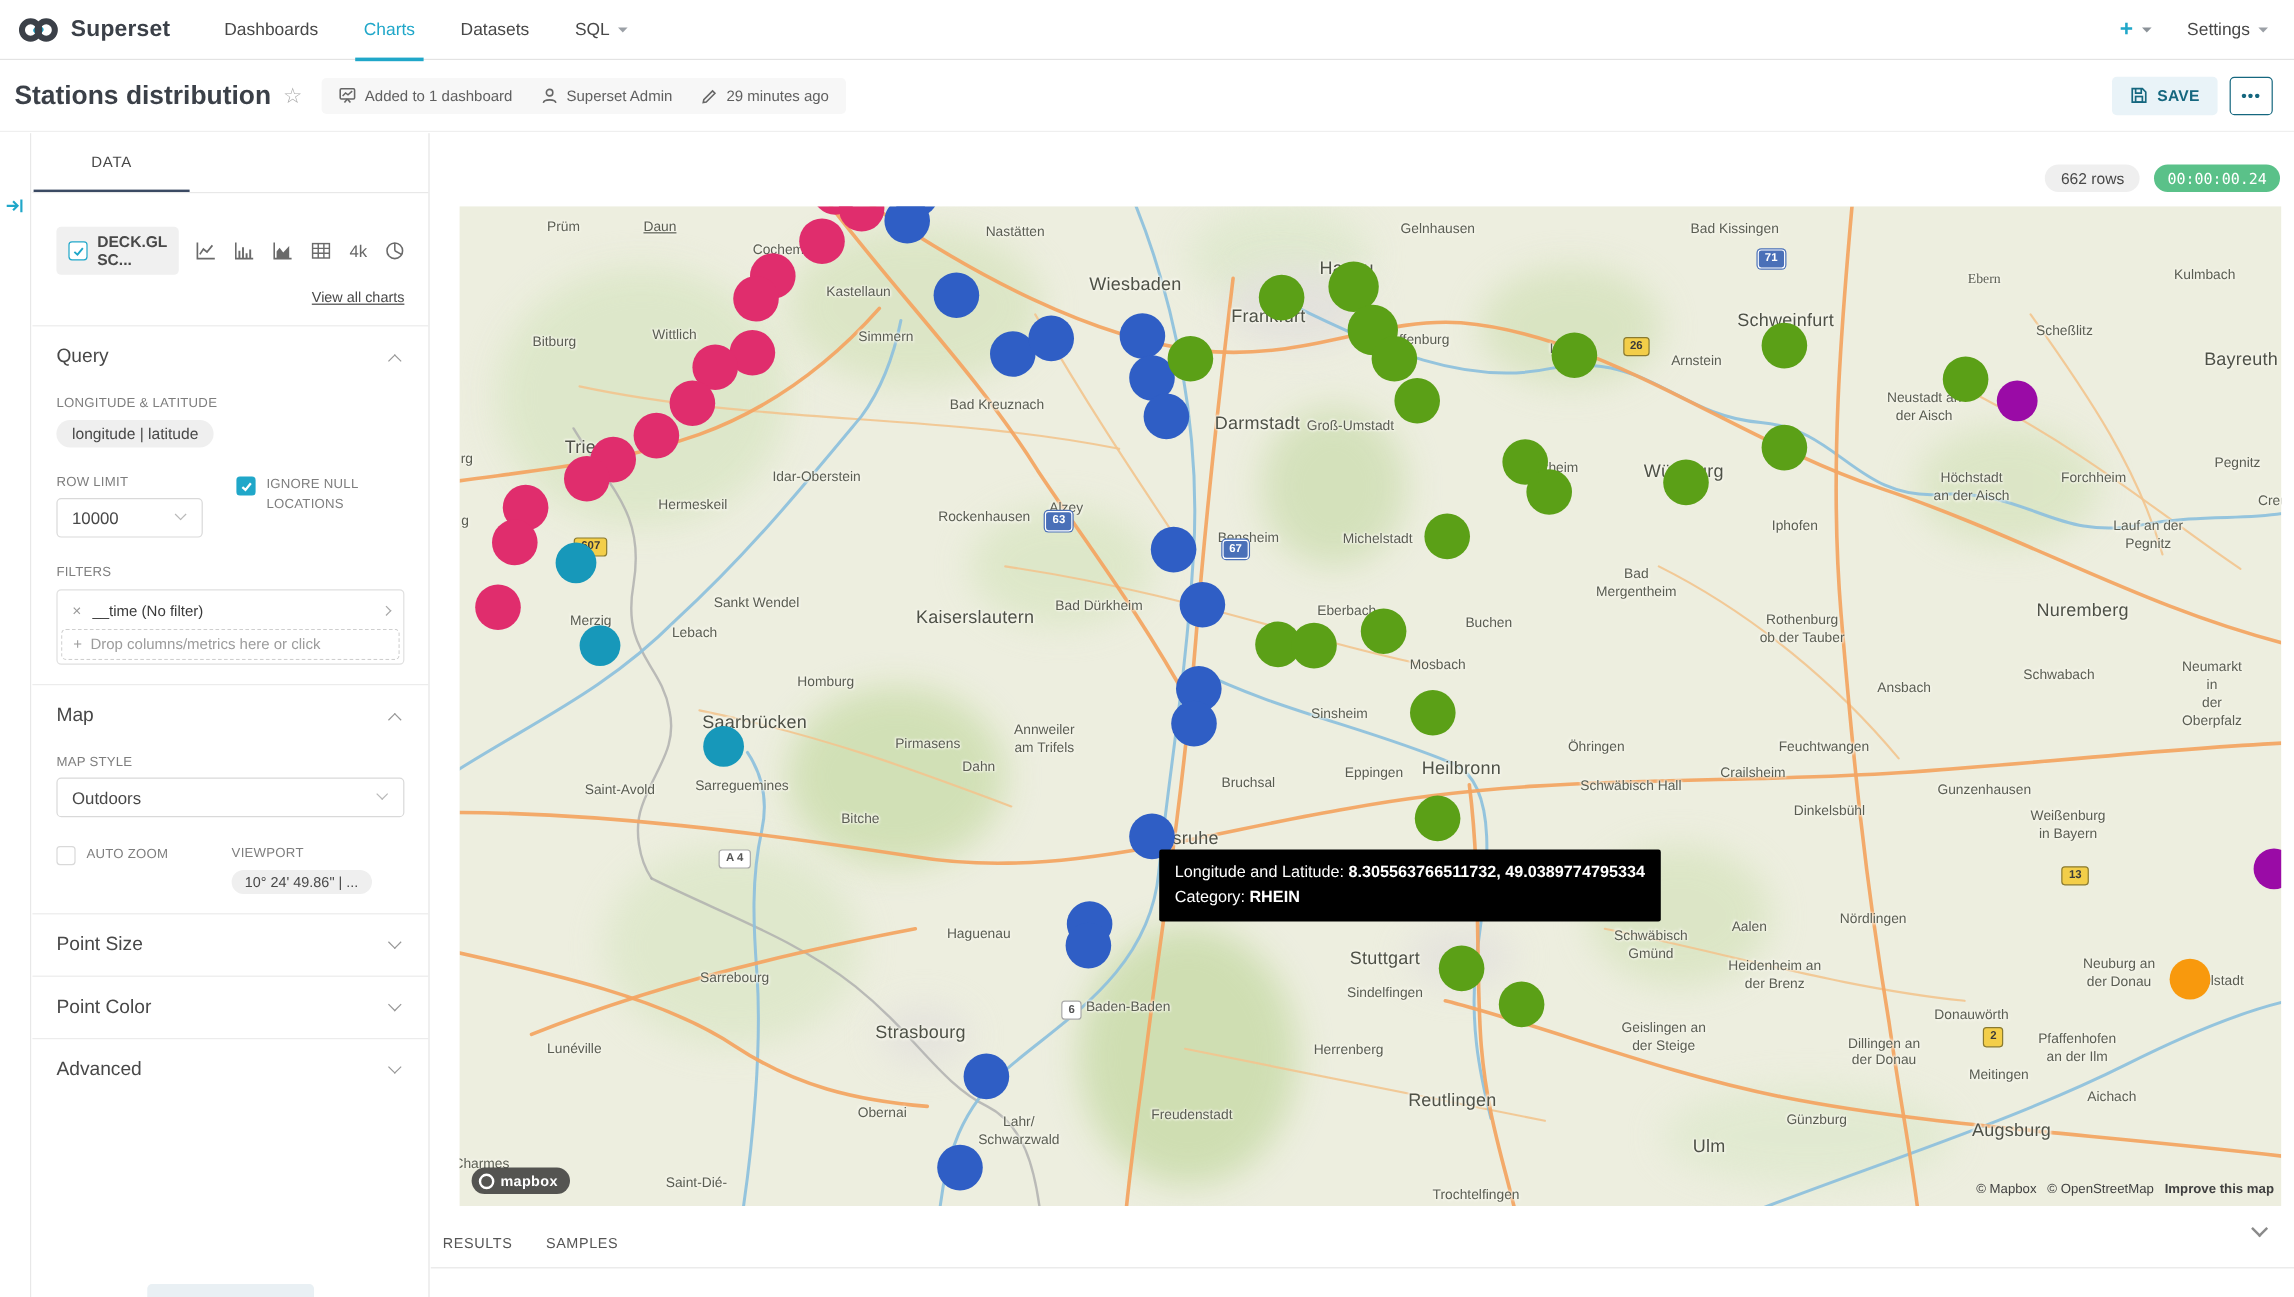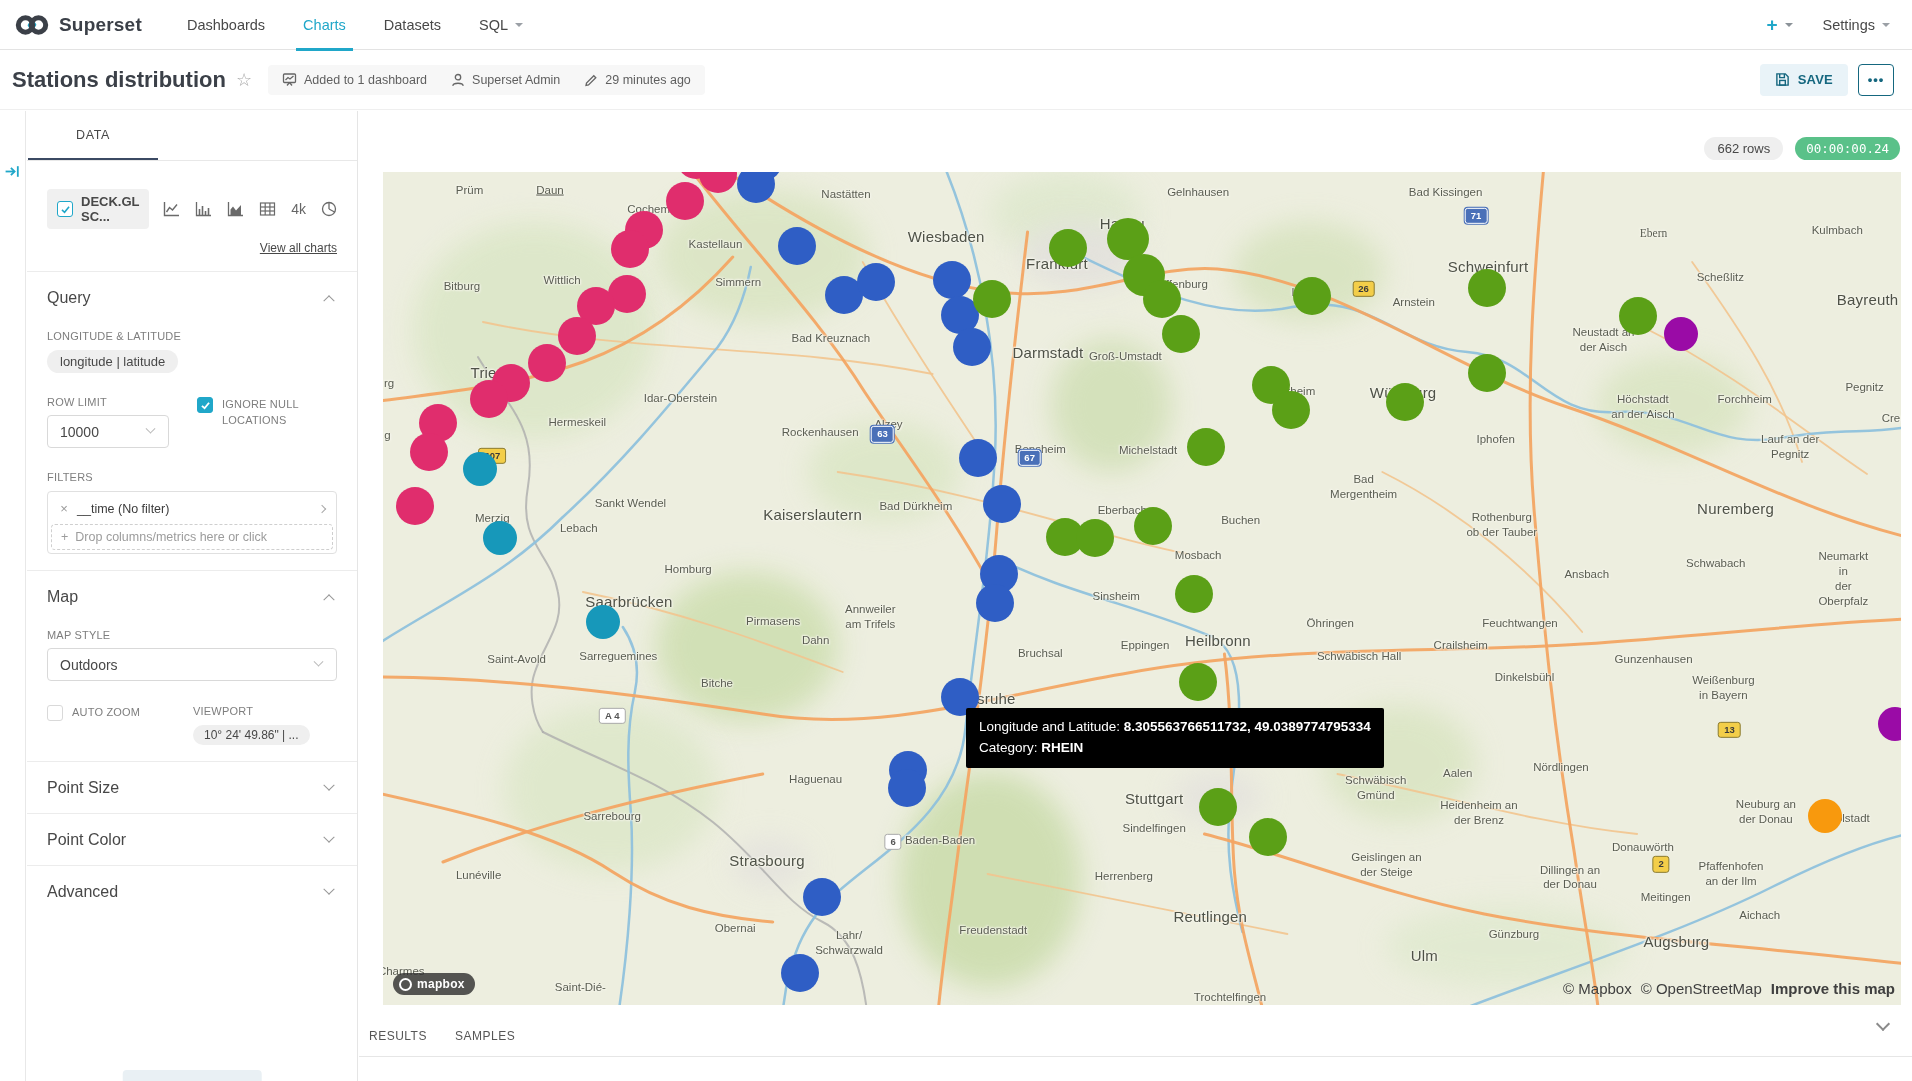--- a/index.html
+++ b/index.html
@@ -81,21 +81,21 @@
             text-shadow:0 0 2px #F6F6EC,0 0 2px #F6F6EC,1px 1px 2px #F6F6EC,-1px -1px 2px #F6F6EC; z-index:2; }
   .mlabel.big { font-size:15px; color:#4E5147; letter-spacing:.2px; }
   .shield { position:absolute; transform:translate(-50%,-50%); font-size:9.5px; font-weight:bold; padding:1px 5px; border-radius:3px; z-index:2; line-height:1.3; }
   .shield.blue { background:#4A70B8; color:#fff; border:1px solid #fff; box-shadow:0 0 0 1px #4A70B8; }
   .shield.yellow { background:#F3CE49; color:#3A3A3A; border:1px solid #8A7A2F; }
   .shield.white { background:#fff; color:#555; border:1px solid #A9A9A9; }
   .dot { position:absolute; border-radius:50%; transform:translate(-50%,-50%); z-index:3; }
   .map-tooltip { position:absolute; left:38.4%; top:64.4%; background:#000; color:#fff; font-size:13.5px; padding:9px 13px; line-height:1.55; border-radius:2px; white-space:nowrap; z-index:5; }
   .mapbox-logo { position:absolute; left:10px; bottom:10px; height:22px; background:rgba(45,45,45,.8); color:#fff; border-radius:11px; display:flex; align-items:center; gap:5px; padding:0 10px 0 6px; font-size:12px; font-weight:bold; letter-spacing:.3px; z-index:6; cursor:pointer; }
   .logo-ring { width:13px; height:13px; border:2px solid #fff; border-radius:50%; position:relative; }
-  .attribution { position:absolute; right:6px; bottom:8px; font-size:15px; color:#3F3F3F; display:flex; gap:9px; z-index:6; }
+  .attribution { position:absolute; right:6px; bottom:8px; font-size:11px; color:#3F3F3F; display:flex; gap:9px; z-index:6; }
   .attribution .improve { font-weight:bold; cursor:pointer; }
   .attribution span { cursor:pointer; }
   
   .results-panel { position:absolute; left:359px; top:1005px; right:0; bottom:0; background:#fff; }
   .results-tabs { display:flex; gap:28px; padding:24px 0 13px 10px; font-size:12px; letter-spacing:.5px; color:#565656; border-bottom:1px solid #E6E6E6; }
   .results-tabs span { cursor:pointer; }
   .results-chevron { position:absolute; right:24px; top:14px; width:10px; height:10px; border-right:2px solid #8A8A8A; border-bottom:2px solid #8A8A8A; transform:rotate(45deg); cursor:pointer; }
   svg.ic { display:block; }
 </style>
 </head>

